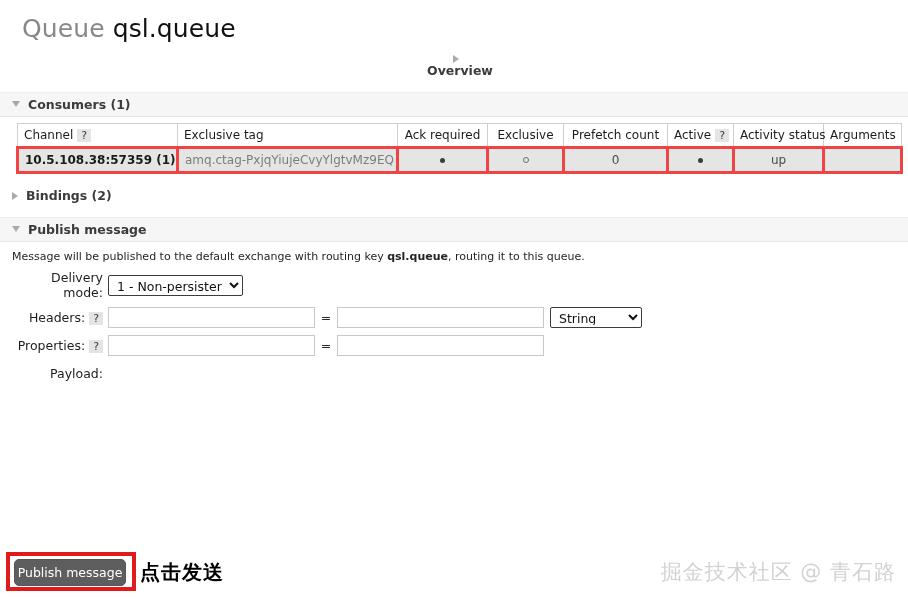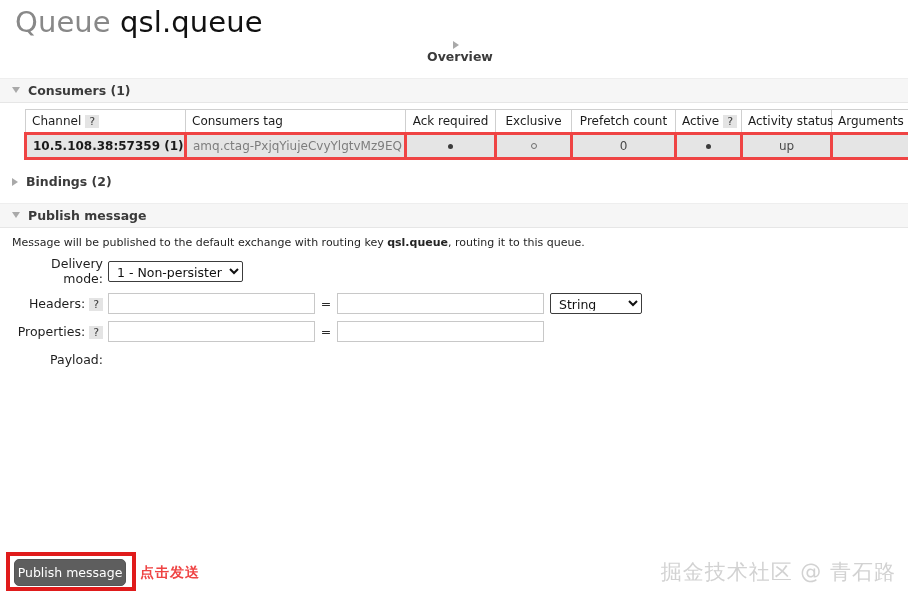--- a/index.html
+++ b/index.html
@@ -12,23 +12,23 @@
     background: #ffffff;
     font-family: "DejaVu Sans", "Liberation Sans", sans-serif;
     font-size: 12px;
     color: #202020;
     overflow: hidden;
     position: relative;
   }
 
   
   .page-title {
-    margin: 5px;
+    margin: 12px;
     padding: 3px 0 0 10px;
-    font-size: 29px;
+    font-size: 25px;
     font-weight: normal;
     line-height: 28px;
     color: #888888;
     letter-spacing: 0.1px;
   }
   .page-title .qname {
     color: #111111;
     font-weight: normal;
   }
 
@@ -67,21 +67,21 @@
     margin-bottom: 1px;
   }
 
   .sec-overview { margin-top: 2px; flex-direction: column; }
   .sec-consumers { margin-top: 16px; }
   .sec-bindings  { margin-top: 11px; margin-bottom: 0; }
   .sec-publish   { margin-top: 11px; }
 
   
   .tbl-wrap {
-    padding: 6px 12px 0 24px;
+    padding: 6px 12px 0 16px;
   }
   table.consumers {
     border-collapse: collapse;
     width: 884px;
     table-layout: fixed;
     font-size: 12px;
   }
   table.consumers th {
     background: #ffffff;
     border: 1px solid #cfcfcf;
@@ -242,23 +242,23 @@
     border-radius: 5px;
     font-family: "DejaVu Sans", "Liberation Sans", sans-serif;
     font-size: 12.5px;
     cursor: pointer;
     padding: 0;
   }
   .annot {
     position: absolute;
     left: 140px;
     top: 11px;
-    font-size: 14px;
+    font-size: 20px;
     font-weight: bold;
-    color: #ef4444;
+    color: #000000;
     letter-spacing: 1px;
     line-height: 26px;
   }
   .watermark {
     position: absolute;
     right: 12px;
     top: 10px;
     font-size: 21px;
     color: #d2d2d2;
     letter-spacing: 1px;
@@ -293,21 +293,21 @@
       <col style="width:90px">
       <col style="width:76px">
       <col style="width:104px">
       <col style="width:66px">
       <col style="width:90px">
       <col style="width:78px">
     </colgroup>
     <thead>
       <tr>
         <th><span>Channel</span><span class="qmark">?</span></th>
-        <th>Consumers tag</th>
+        <th>Exclusive tag</th>
         <th class="ctr">Ack required</th>
         <th class="ctr">Exclusive</th>
         <th class="ctr">Prefetch count</th>
         <th class="ctr"><span>Active</span><span class="qmark">?</span></th>
         <th class="ctr">Activity status</th>
         <th class="ctr">Arguments</th>
       </tr>
     </thead>
     <tbody>
       <tr>

